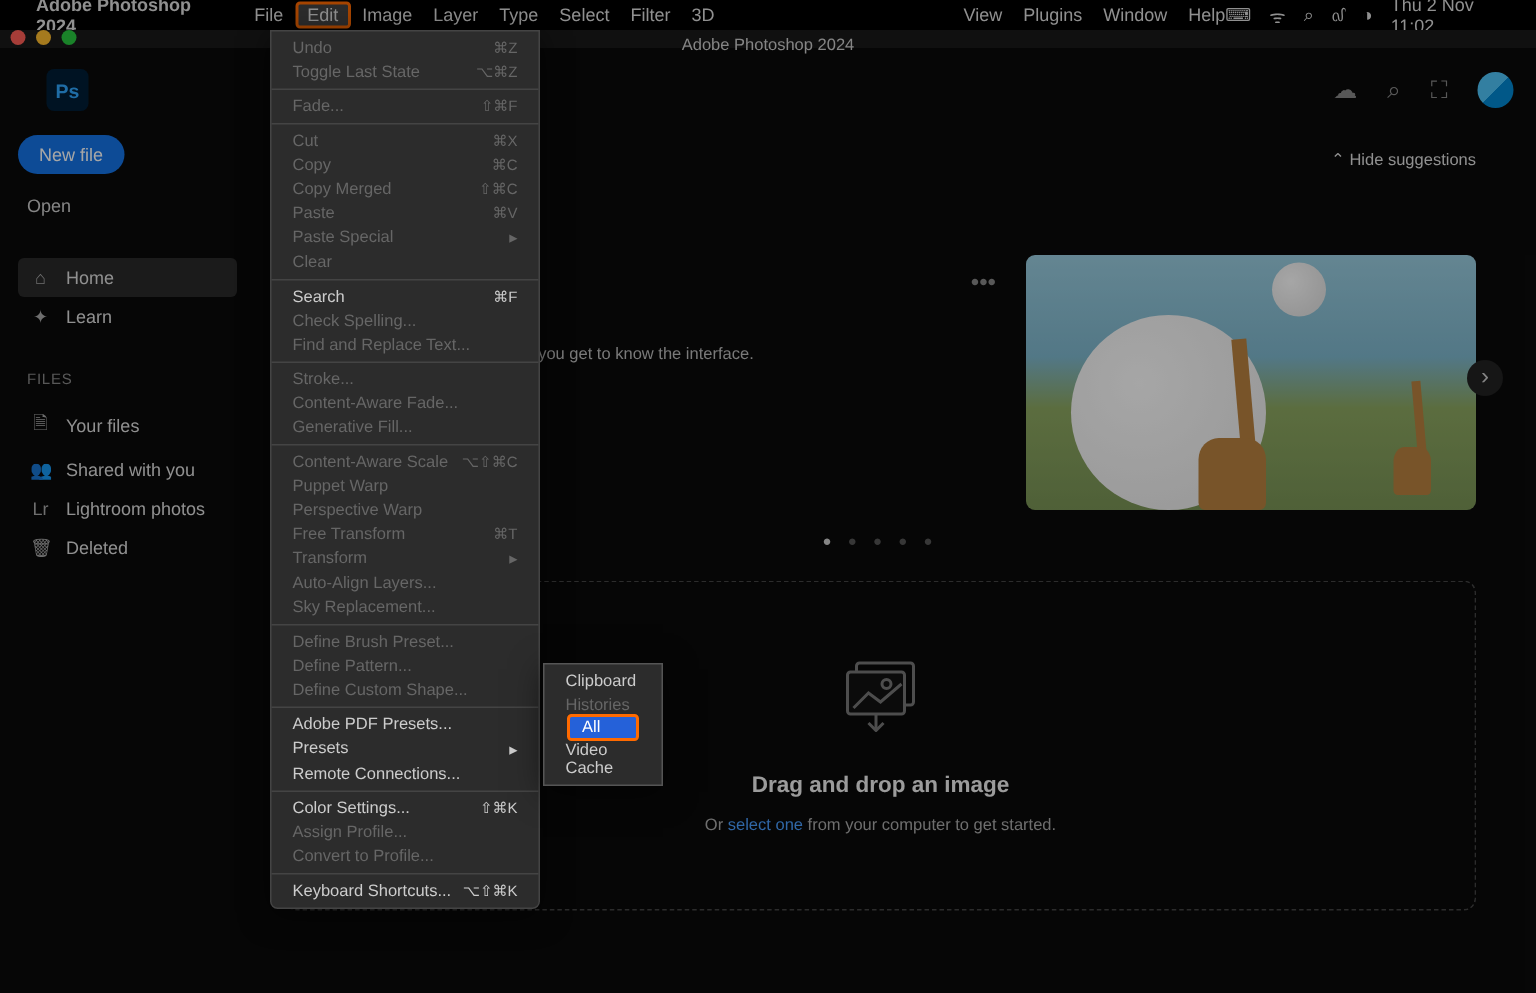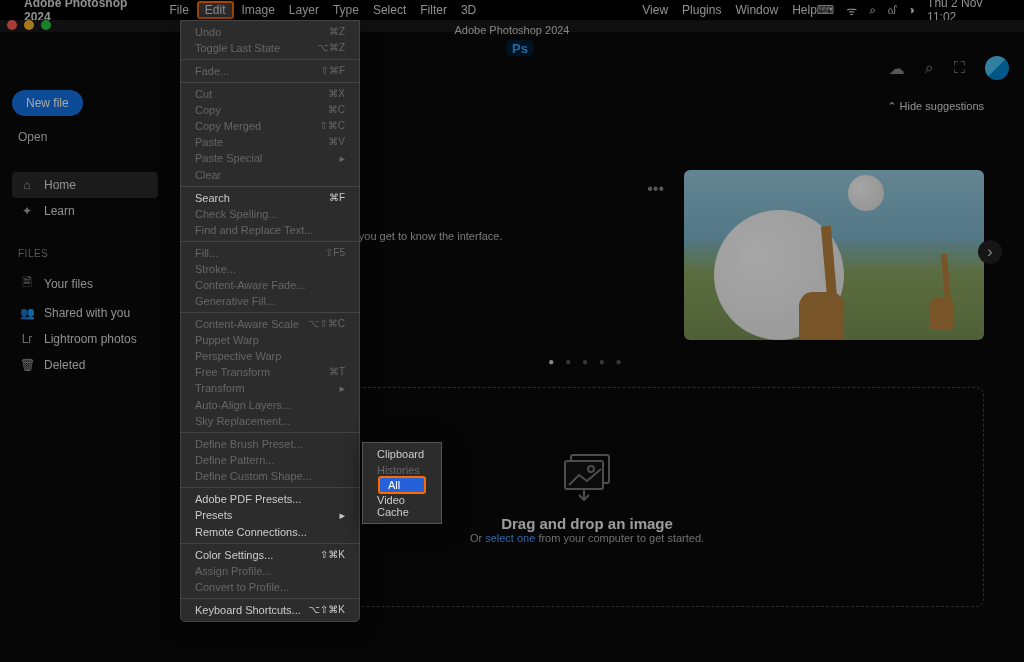--- a/index.html
+++ b/index.html
@@ -20,21 +20,21 @@
 .traffic { position: absolute; left: 7px; top: 0; display: flex; gap: 7px; z-index: 50; }
 .traffic span { width: 10px; height: 10px; border-radius: 50%; display: inline-block; }
 .traffic .red { background: #ff5f57; }
 .traffic .yel { background: #febc2e; }
 .traffic .grn { background: #28c840; }
 
 
 .apptitle { position: absolute; left: 0; right: 0; top: 20px; height: 20px; text-align: center; font-size: 11px; color: #ccc; line-height: 20px; z-index: 1; }
 
 
-.toolbar { position: absolute; top: 40px; left: 16px; right: 0; height: 40px; display: flex; align-items: center; padding: 0 15px; z-index: 1; flex-direction: column; }
+.toolbar { position: absolute; top: 40px; left: 16px; right: 0; height: 40px; display: flex; align-items: center; padding: 0 15px; z-index: 1; }
 .logo { width: 28px; height: 28px; background: #001e36; border-radius: 5px; display: flex; align-items: center; justify-content: center; color: #31a8ff; font-weight: 700; font-size: 13px; }
 .toolbar .right { margin-left: auto; display: flex; align-items: center; gap: 20px; }
 .toolbar .icon { color: #888; font-size: 16px; }
 .avatar { width: 24px; height: 24px; border-radius: 50%; background: linear-gradient(135deg, #4fc3f7 50%, #0288d1 50%); }
 
 
 .sidebar { position: absolute; top: 90px; left: 0; width: 170px; padding: 0 12px; z-index: 1; }
 .newfile { background: #1473e6; color: #fff; border-radius: 20px; padding: 6px 14px; font-size: 12px; display: inline-block; }
 .open { color: #ccc; font-size: 12px; margin-top: 14px; padding-left: 6px; }
 .nav-section { margin-top: 28px; }
@@ -55,21 +55,21 @@
 .banner .moon { position: absolute; width: 130px; height: 130px; border-radius: 50%; background: radial-gradient(circle at 35% 35%, #fff, #e8e8e8); left: 30px; top: 40px; }
 .banner .moon2 { position: absolute; width: 36px; height: 36px; border-radius: 50%; background: radial-gradient(circle at 35% 35%, #fff, #ddd); right: 100px; top: 5px; }
 .banner .giraffe1 { position: absolute; right: 140px; bottom: 0; width: 45px; height: 120px; }
 .banner .giraffe2 { position: absolute; right: 30px; bottom: 10px; width: 25px; height: 80px; }
 .giraffe1 .body, .giraffe2 .body { position: absolute; bottom: 0; width: 100%; height: 40%; background: #b8823f; border-radius: 30% 30% 10% 10%; }
 .giraffe1 .neck, .giraffe2 .neck { position: absolute; bottom: 35%; left: 55%; width: 22%; height: 60%; background: #b8823f; transform: rotate(-5deg); }
 .banner .nav-next { position: absolute; right: -18px; top: 90px; width: 24px; height: 24px; background: #222; border-radius: 50%; color: #ccc; display: flex; align-items: center; justify-content: center; }
 .dots { text-align: center; margin-top: 6px; color: #555; font-size: 10px; letter-spacing: 4px; }
 .dots .on { color: #ccc; }
 
-.dropzone { margin-top: 20px; border: 1px dashed #444; border-radius: 8px; height: 220px; display: flex; flex-direction: column; align-items: center; justify-content: center; gap: 0; }
+.dropzone { margin-top: 20px; border: 1px dashed #444; border-radius: 8px; height: 220px; display: flex; flex-direction: column; align-items: center; justify-content: center; gap: 12px; }
 .dropzone .icon { color: #777; margin-bottom: 10px; }
 .dropzone .title { font-size: 15px; font-weight: 600; color: #eee; }
 .dropzone .sub { font-size: 11px; color: #aaa; }
 .dropzone .sub a { color: #4a9eff; text-decoration: none; }
 
 
 .menu { position: absolute; top: 20px; left: 180px; width: 180px; background: #2c2c2c; border: 1px solid #444; border-radius: 0 0 5px 5px; padding: 3px 0; z-index: 100; font-size: 11px; box-shadow: 0 4px 20px rgba(0,0,0,0.5); }
 .menu-item { display: flex; justify-content: space-between; padding: 2px 14px; color: #ccc; }
 .menu-item.disabled { color: #666; }
 .menu-item .shortcut { color: inherit; font-size: 10px; }
@@ -256,24 +256,20 @@
       <span class="shortcut">⌘F</span>
     </div>
     <div class="menu-item disabled">
       <span>Check Spelling...</span>
     </div>
     <div class="menu-item disabled">
       <span>Find and Replace Text...</span>
     </div>
     <div class="menu-sep"></div>
     <div class="menu-item disabled">
-      <span>Fill...</span>
-      <span class="shortcut">⇧F5</span>
-    </div>
-    <div class="menu-item disabled">
       <span>Stroke...</span>
     </div>
     <div class="menu-item disabled">
       <span>Content-Aware Fade...</span>
     </div>
     <div class="menu-item disabled">
       <span>Generative Fill...</span>
     </div>
     <div class="menu-sep"></div>
     <div class="menu-item disabled">

